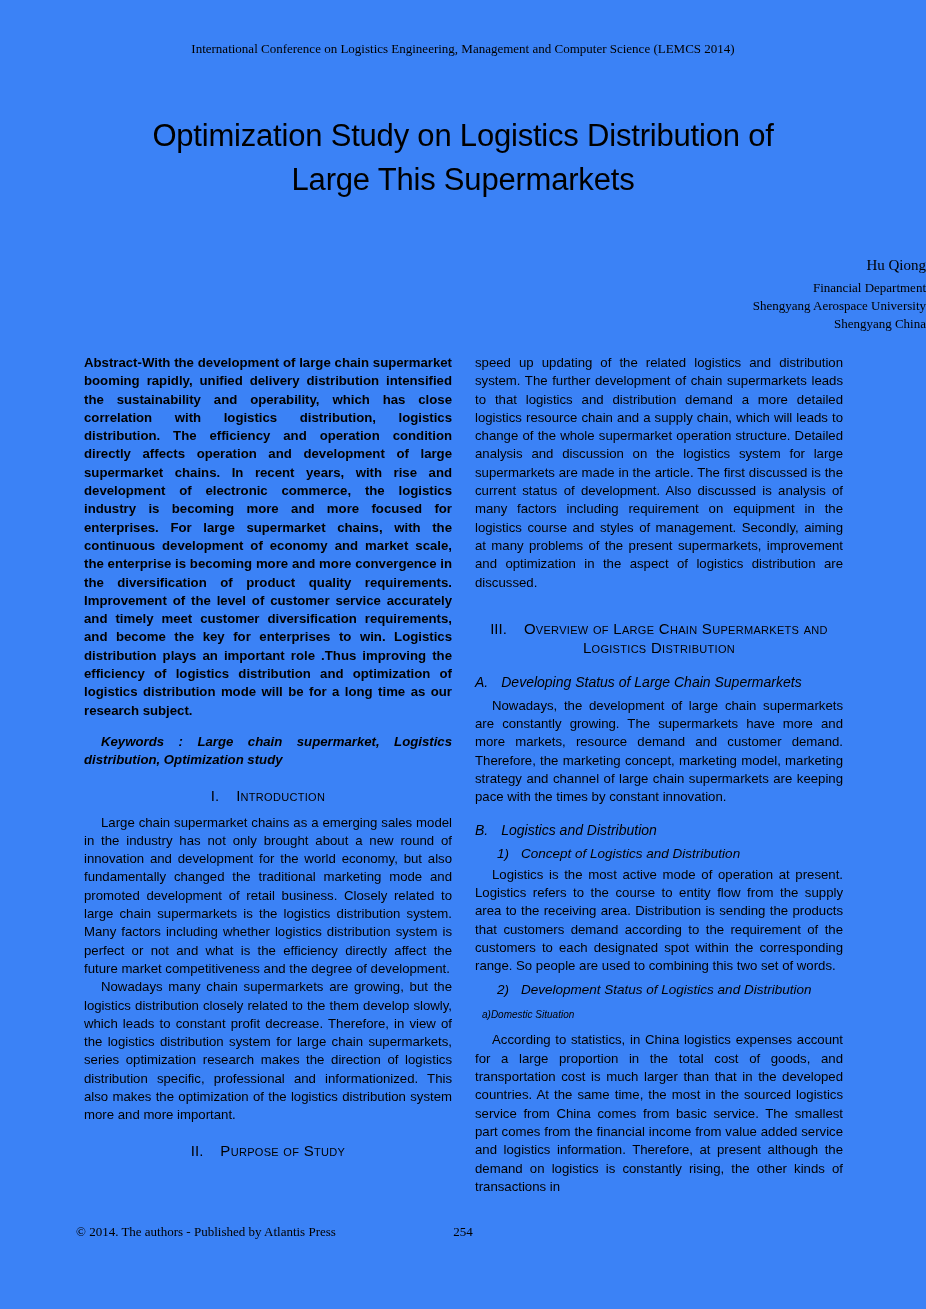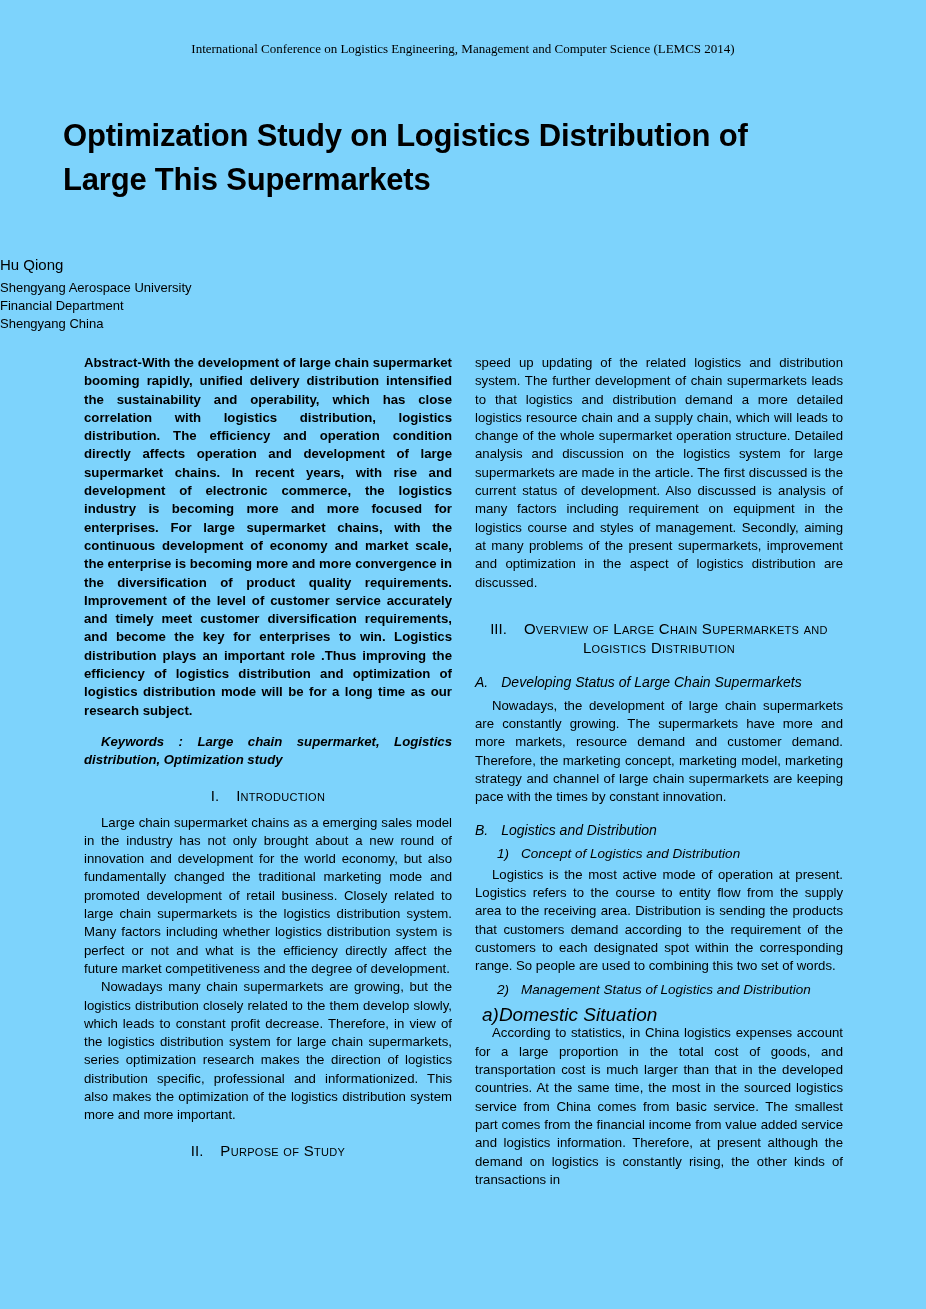--- a/index.html
+++ b/index.html
@@ -6,43 +6,45 @@
   body {
     width: 926px; height: 1309px;
     background: #ffffff;
     color: #000000;
     font-family: "Liberation Sans", sans-serif;
   }
   .page {
     position: relative;
     width: 926px; height: 1309px;
     overflow: hidden;
-    background: #7dd3fc;
+    background: #3b82f6;
   }
   .running-head {
     padding-top: 41px;
     text-align: center;
     font-family: "Liberation Serif", serif;
     font-size: 13px;
     line-height: 15px;
   }
   .title {
     margin: 58px auto 0 auto;
     width: 800px;
-    font-weight: bold;
+    text-align: center;
+    font-weight: normal;
     font-size: 31px;
     line-height: 44px;
     letter-spacing: -0.2px;
   }
   .title .tline { display: block; }
   .authors {
     margin-top: 53px;
-    text-align: left;
+    text-align: right;
     font-size: 13px;
     line-height: 18px;
+    font-family: Liberation Serif, serif;
   }
   .author-name { font-size: 15px; line-height: 20px; margin-bottom: 4px; }
   .columns {
     display: flex;
     gap: 23px;
     margin: 21px 80px 0 84px;
   }
   .col { width: 368px; }
   p.body, .abstract, .keywords {
     margin: 0;
@@ -76,24 +78,24 @@
   .sub-heading .sub-num { margin-right: 13px; }
   .sub-heading2 {
     margin: 6px 0 3px 0;
     padding-left: 22px;
     font-style: italic;
     font-size: 13.5px;
     line-height: 18px;
   }
   .sub-heading2 .sub-num { margin-right: 12px; }
   .sub-heading3 {
-    margin: 7px 0 0 0;
+    margin: 7px 0 7px 0;
     padding-left: 7px;
     font-style: italic;
-    font-size: 19px;
+    font-size: 10px;
     line-height: 18px;
   }
   .footer {
     position: absolute;
     left: 76px; right: 76px; top: 1224px;
     font-family: "Liberation Serif", serif;
     font-size: 13px;
     line-height: 16px;
   }
   .footer .pagenum {
@@ -109,22 +111,22 @@
 
   <div class="running-head">International Conference on Logistics Engineering, Management and Computer Science (LEMCS 2014)</div>
 
   <h1 class="title">
     <span class="tline">Optimization Study on Logistics Distribution of</span>
     <span class="tline">Large This Supermarkets</span>
   </h1>
 
   <div class="authors">
     <div class="author-name">Hu Qiong</div>
+    <div>Financial Department</div>
     <div>Shengyang Aerospace University</div>
-    <div>Financial Department</div>
     <div>Shengyang China</div>
   </div>
 
   <div class="columns">
 
     <div class="col">
       <p class="abstract">Abstract-With the development of large chain supermarket booming rapidly, unified delivery distribution intensified the sustainability and operability, which has close correlation with logistics distribution, logistics distribution. The efficiency and operation condition directly affects operation and development of large supermarket chains. In recent years, with rise and development of electronic commerce, the logistics industry is becoming more and more focused for enterprises. For large supermarket chains, with the continuous development of economy and market scale, the enterprise is becoming more and more convergence in the diversification of product quality requirements. Improvement of the level of customer service accurately and timely meet customer diversification requirements, and become the key for enterprises to win. Logistics distribution plays an important role .Thus improving the efficiency of logistics distribution and optimization of logistics distribution mode will be for a long time as our research subject.</p>
 
       <p class="keywords">Keywords : Large chain supermarket, Logistics distribution, Optimization study</p>
 
@@ -154,23 +156,27 @@
       <div class="sub-heading">
         <span class="sub-num">B.</span><span>Logistics and Distribution</span>
       </div>
 
       <div class="sub-heading2">
         <span class="sub-num">1)</span><span>Concept of Logistics and Distribution</span>
       </div>
       <p class="body indent">Logistics is the most active mode of operation at present. Logistics refers to the course to entity flow from the supply area to the receiving area. Distribution is sending the products that customers demand according to the requirement of the customers to each designated spot within the corresponding range. So people are used to combining this two set of words.</p>
 
       <div class="sub-heading2">
-        <span class="sub-num">2)</span><span>Management Status of Logistics and Distribution</span>
+        <span class="sub-num">2)</span><span>Development Status of Logistics and Distribution</span>
       </div>
 
       <div class="sub-heading3">a)Domestic Situation</div>
       <p class="body indent">According to statistics, in China logistics expenses account for a large proportion in the total cost of goods, and transportation cost is much larger than that in the developed countries. At the same time, the most in the sourced logistics service from China comes from basic service. The smallest part comes from the financial income from value added service and logistics information. Therefore, at present although the demand on logistics is constantly rising, the other kinds of transactions in</p>
     </div>
 
   </div>
 
+  <div class="footer">
+    <span>© 2014. The authors - Published by Atlantis Press</span>
+    <span class="pagenum">254</span>
+  </div>
 
 </div>
 
 </body></html>

